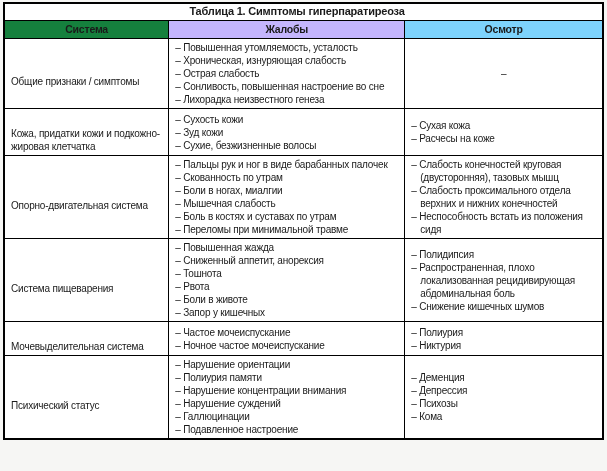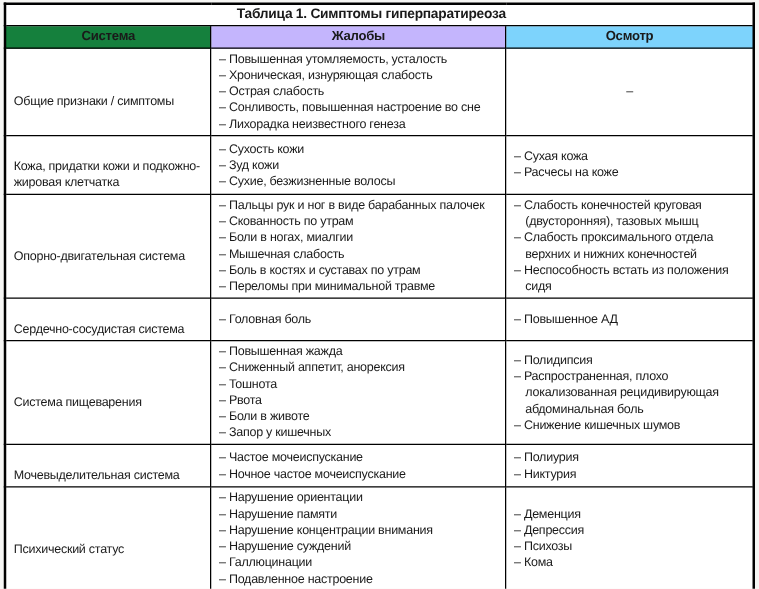--- a/index.html
+++ b/index.html
@@ -120,33 +120,20 @@
           </td>
           <td class="list-cell">
             <ul class="symptom-list">
               <li>– Слабость конечностей круговая (двусторонняя), тазовых мышц</li>
               <li>– Слабость проксимального отдела верхних и нижних конечностей</li>
               <li>– Неспособность встать из положения сидя</li>
             </ul>
           </td>
         </tr>
         <tr>
-          <td class="system-cell">Сердечно-сосудистая система</td>
-          <td class="list-cell">
-            <ul class="symptom-list">
-              <li>– Головная боль</li>
-            </ul>
-          </td>
-          <td class="list-cell">
-            <ul class="symptom-list">
-              <li>– Повышенное АД</li>
-            </ul>
-          </td>
-        </tr>
-        <tr>
           <td class="system-cell">Система пищеварения</td>
           <td class="list-cell">
             <ul class="symptom-list">
               <li>– Повышенная жажда</li>
               <li>– Сниженный аппетит, анорексия</li>
               <li>– Тошнота</li>
               <li>– Рвота</li>
               <li>– Боли в животе</li>
               <li>– Запор у кишечных</li>
             </ul>
@@ -172,21 +159,21 @@
               <li>– Полиурия</li>
               <li>– Никтурия</li>
             </ul>
           </td>
         </tr>
         <tr>
           <td class="system-cell">Психический статус</td>
           <td class="list-cell">
             <ul class="symptom-list">
               <li>– Нарушение ориентации</li>
-              <li>– Нарушение памяти</li>
+              <li>– Полиурия памяти</li>
               <li>– Нарушение концентрации внимания</li>
               <li>– Нарушение суждений</li>
               <li>– Галлюцинации</li>
               <li>– Подавленное настроение</li>
             </ul>
           </td>
           <td class="list-cell">
             <ul class="symptom-list">
               <li>– Деменция</li>
               <li>– Депрессия</li>

